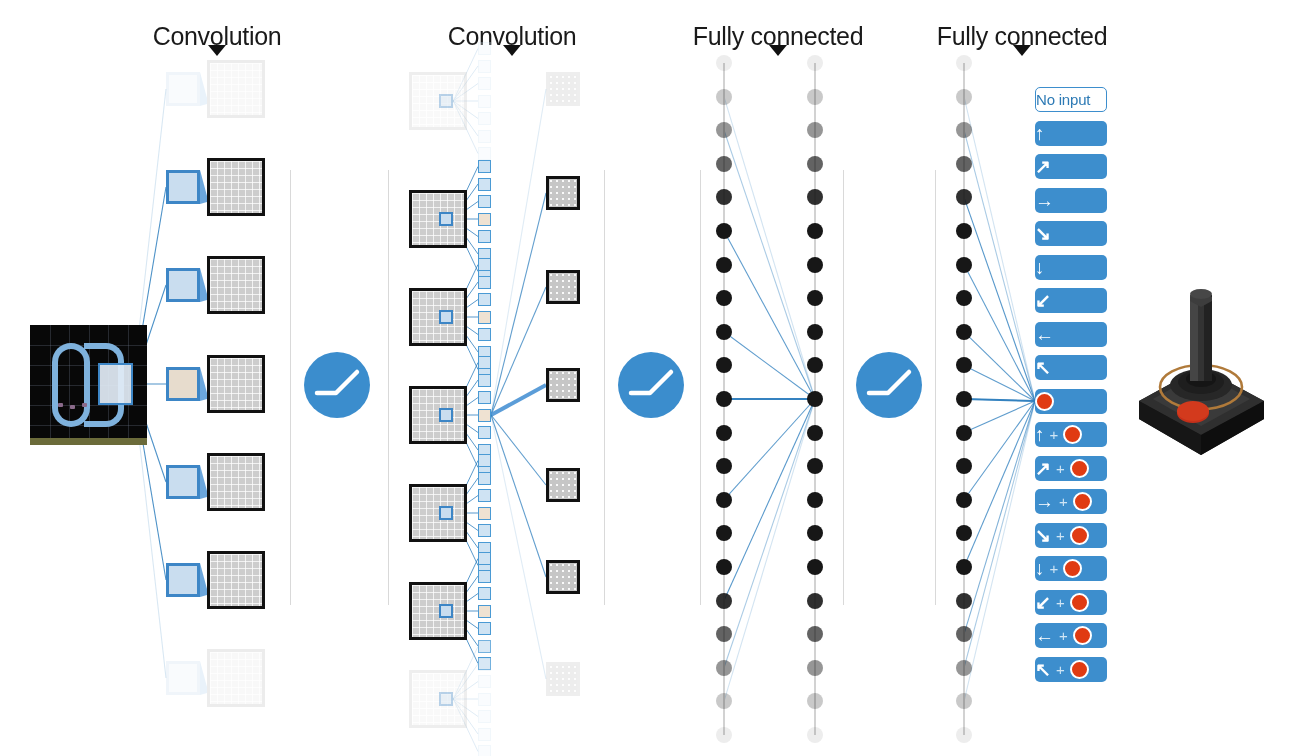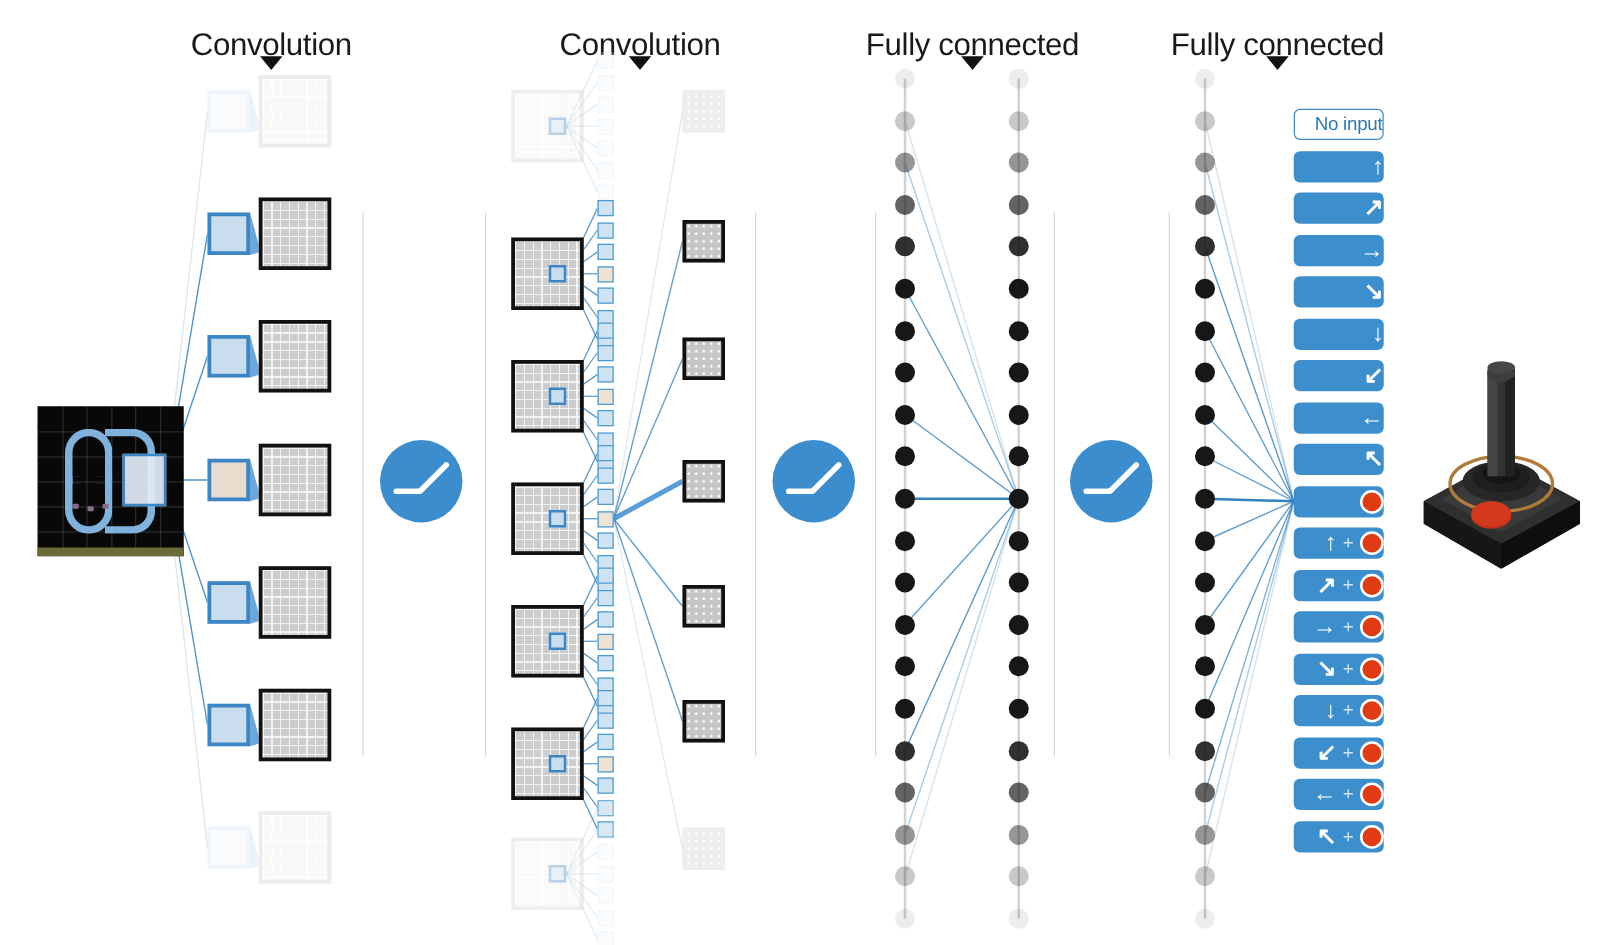--- a/index.html
+++ b/index.html
@@ -103,21 +103,21 @@
   .relu { position: absolute; border-radius: 50%; background: #3b8dcd; }
   .relu svg { display: block; }
 
   
   .act {
     position: absolute;
     background: #3d8ecd;
     border-radius: 5px;
     display: flex;
     align-items: center;
-    justify-content: flex-end;
+    justify-content: flex-start;
     gap: 5px;
     color: #fff;
   }
   .act.noinput {
     background: #ffffff;
     border: 1.5px solid #3d8ecd;
     color: #2d7ab5;
     font-size: 15px;
     letter-spacing: -0.2px;
   }

